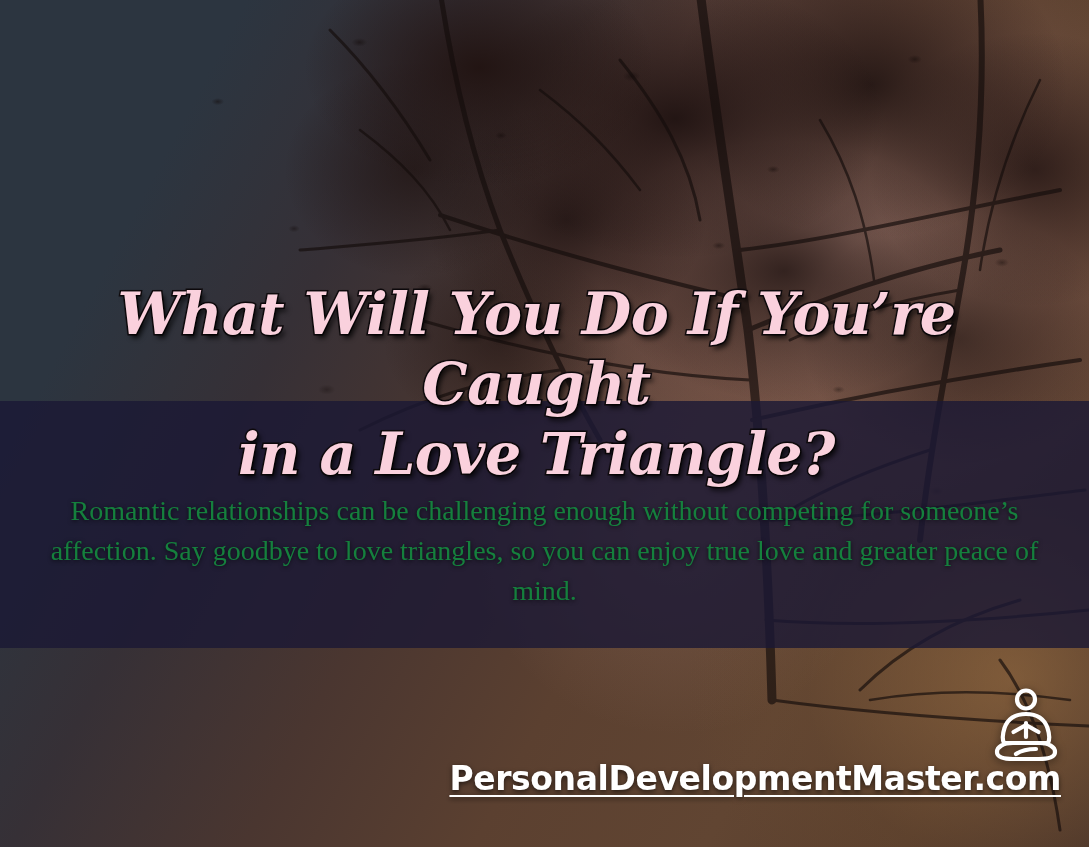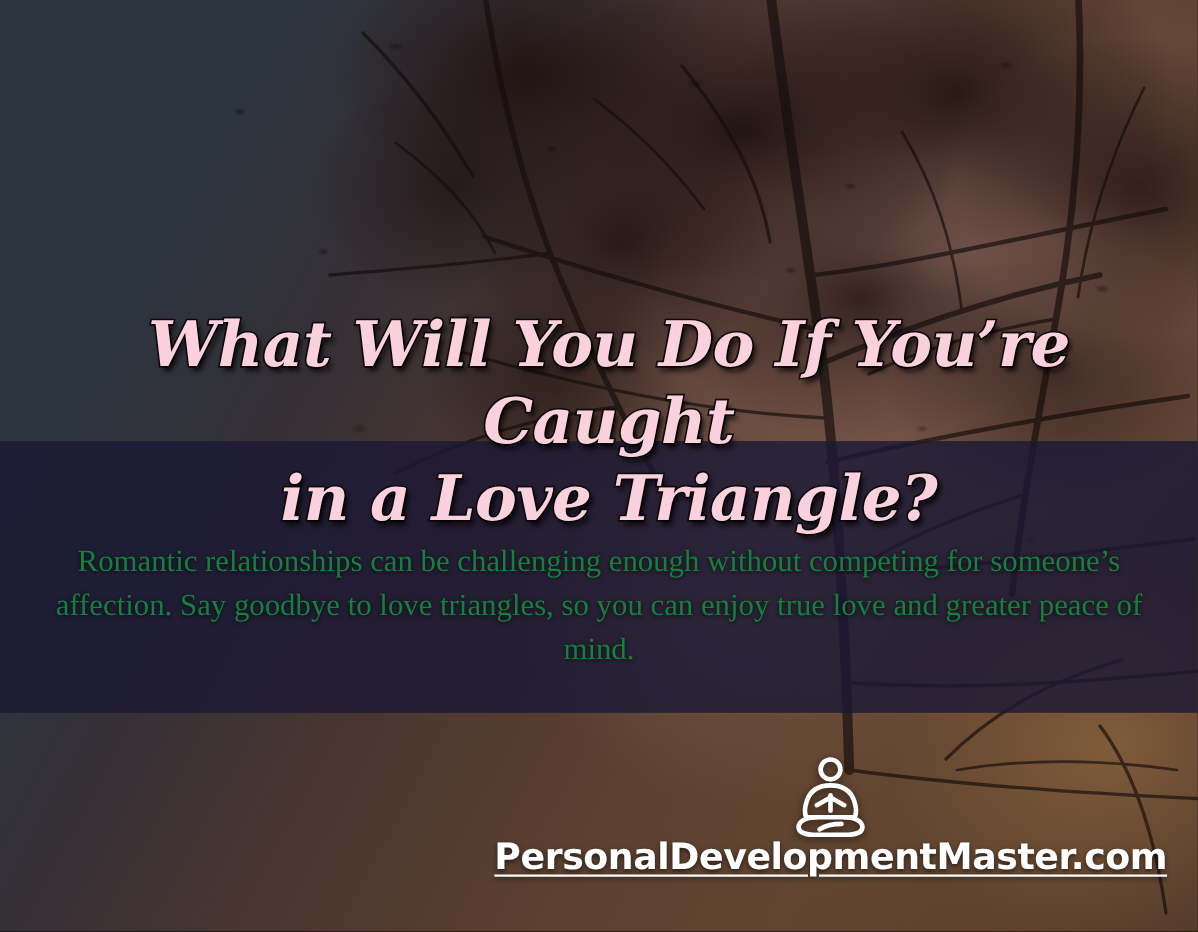--- a/index.html
+++ b/index.html
@@ -111,21 +111,20 @@
     font-size: 57px;
     line-height: 70px;
     letter-spacing: -0.5px;
     color: #fad1dd;
     white-space: pre-line;
     -webkit-text-stroke: 3px #120d10;
     paint-order: stroke fill;
     text-shadow:
       3px 4px 5px rgba(0,0,0,0.75),
       0 0 2px rgba(0,0,0,0.9);
-    margin-left: 17px;
   }
 
   
   .body-copy {
     position: absolute;
     left: 50px;
     top: 463px;
     width: 989px;
     text-align: center;
     font-family: "Liberation Serif", "DejaVu Serif", serif;
@@ -136,21 +135,21 @@
     text-shadow: 0 1px 4px rgba(0,0,0,0.7);
   }
 
   
   .brand {
     position: absolute;
     right: 28px;
     bottom: 48px;
     display: flex;
     flex-direction: column;
-    align-items: center;
+    align-items: flex-end;
     text-decoration: none;
   }
 
   .brand-mark {
     display: block;
     margin-bottom: -2px;
     filter: drop-shadow(0 2px 4px rgba(0,0,0,0.55));
   }
 
   .brand-url {

